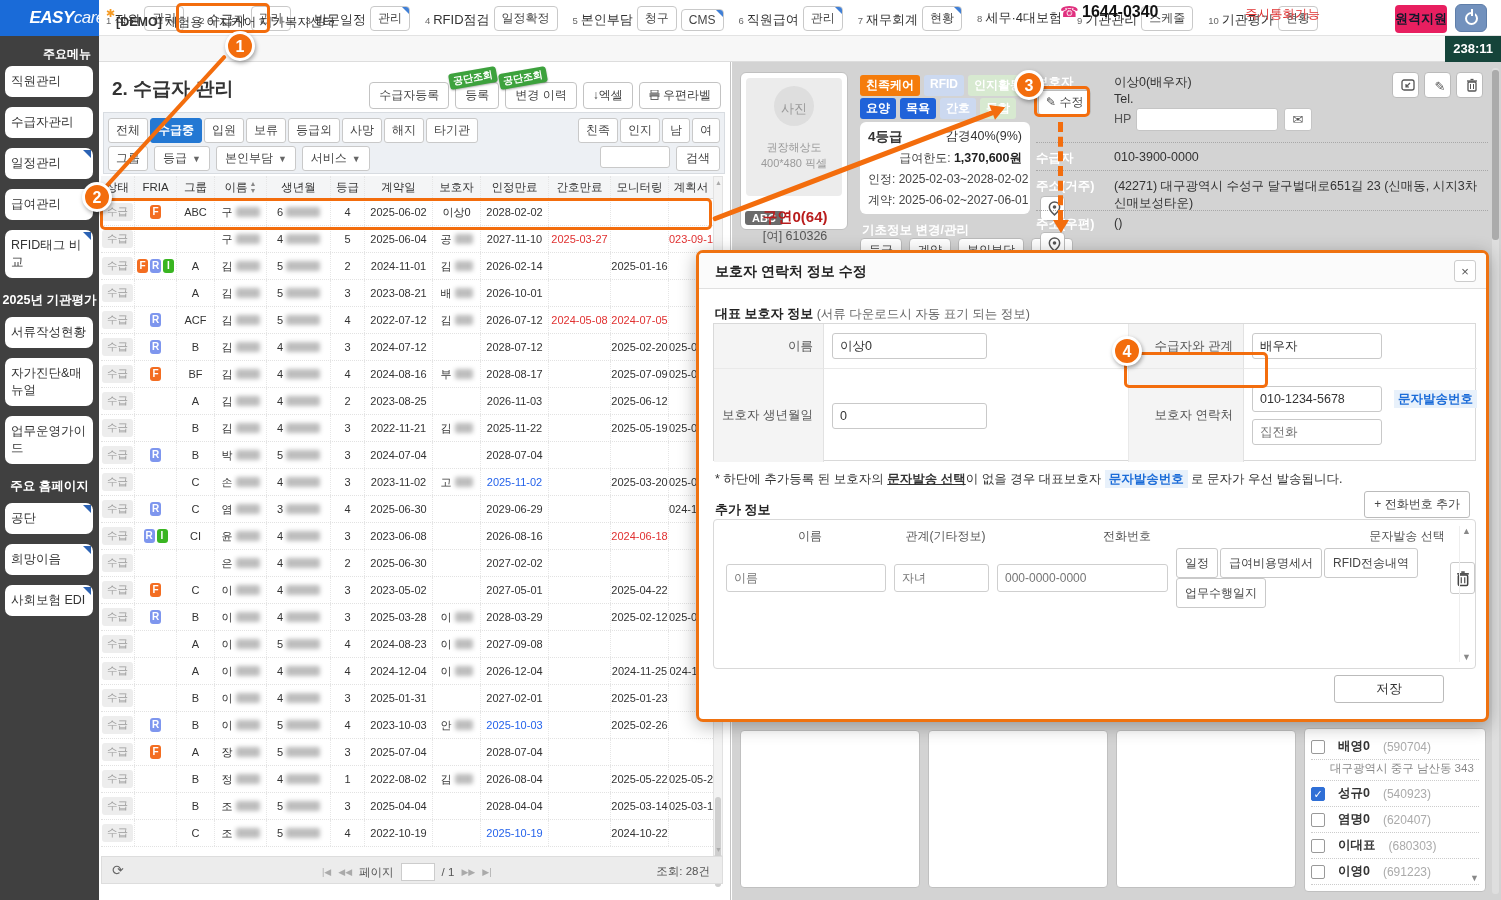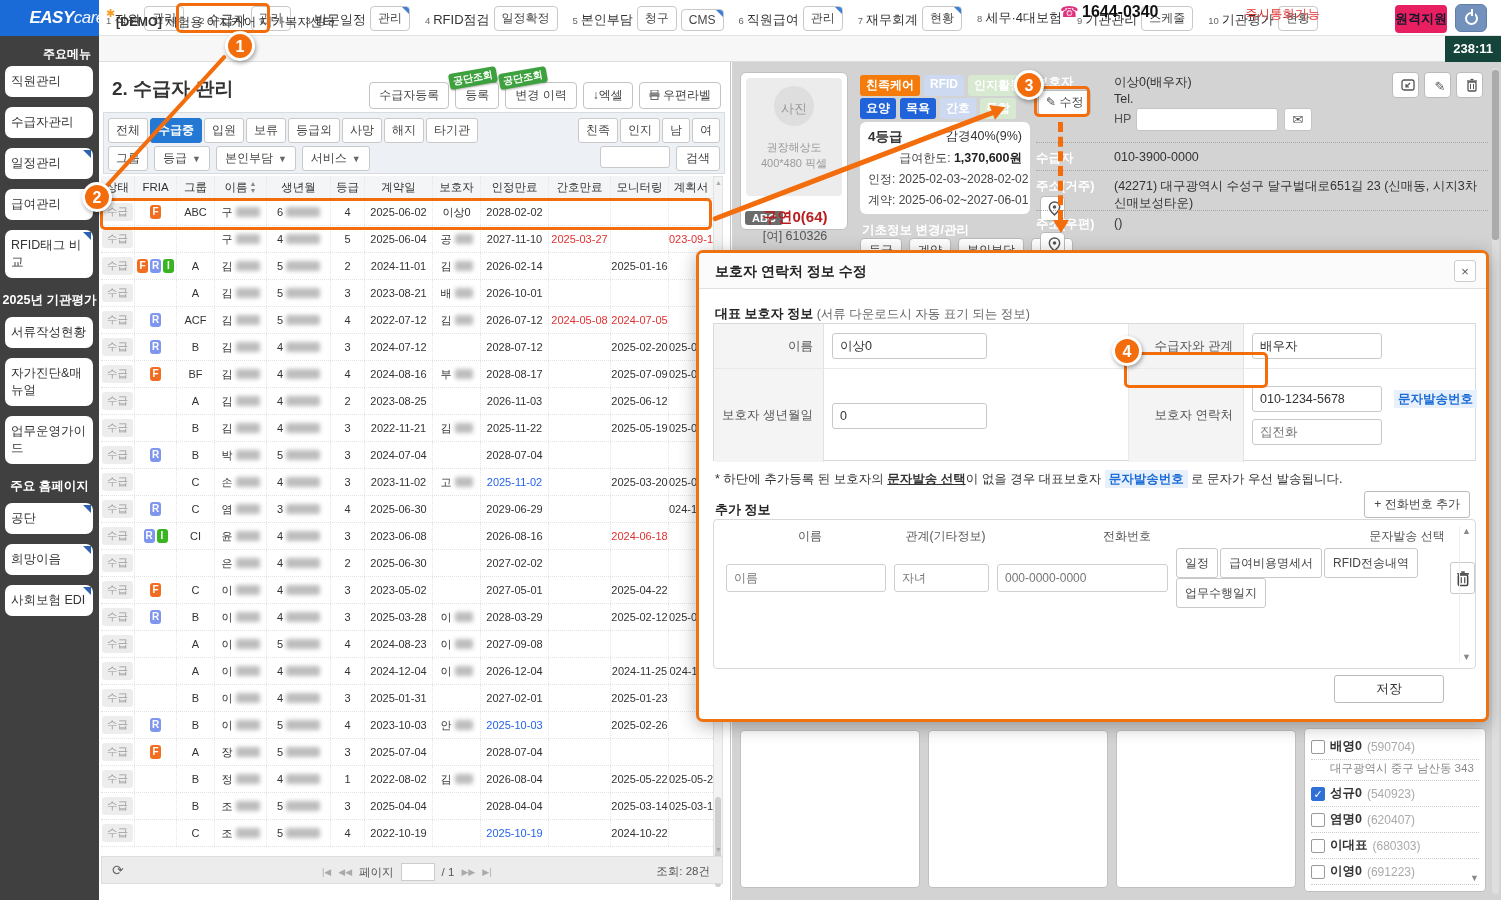--- a/index.html
+++ b/index.html
@@ -121,21 +121,21 @@
   #hp-input { position:absolute; left:404px; top:46px; width:142px; height:23px; background:#fff; border:1px solid #c5c5c5; border-radius:3px; font-size:12.5px; color:#333; padding:0 7px; font-family:inherit; }
   #mail-btn { position:absolute; left:552px; top:46px; width:28px; height:23px; background:#fff; border:1px solid #c5c5c5; border-radius:3px; font-size:13px; color:#555; }
   .dsep { position:absolute; left:304px; width:452px; border-bottom:1px dotted #a8a8a8; }
   .pin-btn { position:absolute; left:308px; width:25px; height:25px; background:#fff; border:1px solid #bbb; border-radius:4px; padding:2px 0 0 4px; }
   #card-actions { position:absolute; left:660px; top:10px; display:flex; gap:5px; }
   .icon-btn { width:27px; height:26px; background:#fff; border:1px solid #bbb; border-radius:4px; color:#555; font-size:13px; padding:3px 0 0 5px; }
 
   
   .b-card { position:absolute; top:668px; height:158px; background:#fff; border:1px solid #c0c0c0; border-radius:4px; }
   #members-card { position:absolute; left:572px; top:666px; width:182px; height:164px; background:#fff; border:1px solid #c0c0c0; border-radius:4px; padding:5px 6px; overflow:hidden; }
-  .m-item { display:flex; align-items:center; gap:5px; padding:4px 0; border-bottom:1px dotted #ccc; font-size:12.5px; }
+  .m-item { display:flex; align-items:center; gap:13px; padding:4px 0; border-bottom:1px dotted #ccc; font-size:12.5px; }
   .m-item:last-child { border-bottom:none; }
   .cb { width:14px; height:14px; border:1px solid #999; border-radius:2px; background:#fff; flex:none; }
   .cb.checked { background:#2f6fd6; border-color:#2f6fd6; color:#fff; font-size:11px; line-height:13px; text-align:center; }
   .m-name { font-weight:bold; color:#333; }
   .m-num { color:#aaa; font-size:12px; }
   .m-addr { color:#888; font-size:11.5px; padding:1px 0 4px 19px; border-bottom:1px dotted #ccc; }
   #members-scroll { position:absolute; right:6px; bottom:8px; color:#888; font-size:9px; }
   #panel-scrollbar { position:absolute; left:760px; top:6px; width:7px; height:826px; background:#dedede; border-radius:3px; }
   #panel-thumb { position:absolute; left:0; top:2px; width:7px; height:170px; background:#ababab; border-radius:3px; }
 

